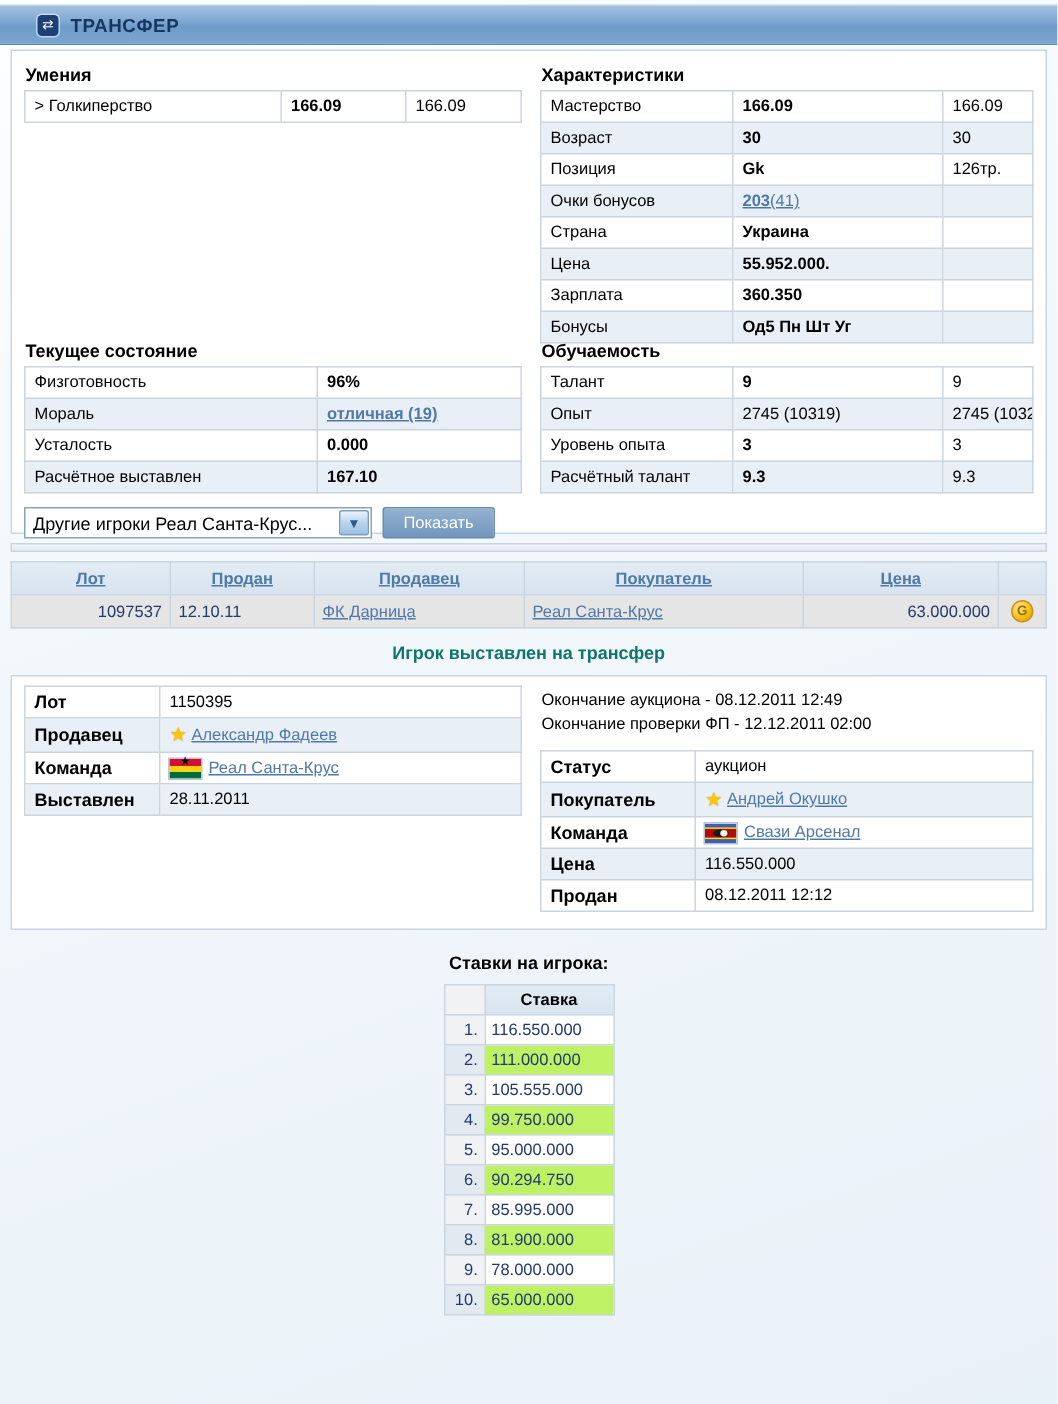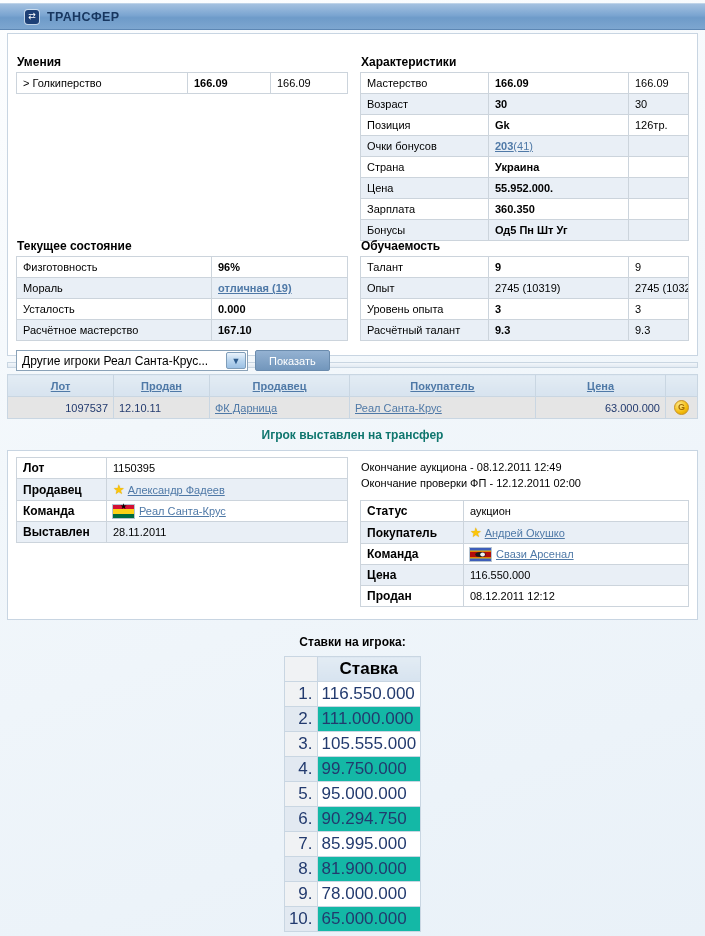--- a/index.html
+++ b/index.html
@@ -45,21 +45,21 @@
   .settings-link { margin-left:auto; color:#7e97b5; font-weight:normal; font-size:12px; text-decoration:underline; cursor:pointer; }
 
   
   .panel { margin:0 7px; background:#fff; border:1px solid #c8d5e2; padding:6px 8px; }
   .panel1 { margin-top:3px; height:323px; }
   .panel2 { margin-top:8px; height:170px; display:flex; }
 
   .cols { display:flex; }
   .col-l { width:332px; margin-right:12px; }
   .col-r { flex:1; }
-  .row1 { height:184px;margin-top:12px; }
+  .row1 { height:184px; }
   h3.sec { font-size:12px; font-weight:bold; margin:3px 0 3px 1px; color:#000; }
 
   table.grid { border-collapse:collapse; width:100%; table-layout:fixed; }
   table.grid td {
     border:1px solid #ccd4dc; padding:3px 6px; height:21px;
     font-size:11px; background:#fff; overflow:hidden; white-space:nowrap;
   }
   table.grid tr.alt td { background:#e9eff6; }
   td.b { font-weight:bold; }
   a.lnk { color:#4f79a7; text-decoration:underline; cursor:pointer; }
@@ -114,25 +114,25 @@
     width:21px; height:13px; margin-right:5px; position:relative; flex:none;
     background:linear-gradient(180deg,#d21034 0 34%, #fcd116 34% 67%, #006b3f 67% 100%);
     outline:1px solid #b5c4d2;
   }
   .flag-gh span { position:absolute; left:0; right:0; top:-3px; text-align:center; font-size:8px; color:#000; }
   .flag-sz { width:21px; height:13px; margin-right:5px; outline:1px solid #b5c4d2; flex:none; }
 
   
   .bids-heading { text-align:center; font-weight:bold; font-size:12px; margin-top:15px; }
   table.bids { border-collapse:collapse; margin:7px auto 0; table-layout:fixed; }
-  table.bids td, table.bids th { border:1px solid #c9d6e2; font-size:17px; height:20px; padding:2px 4px; }
+  table.bids td, table.bids th { border:1px solid #c9d6e2; font-size:11px; height:20px; padding:2px 4px; }
   table.bids th { background:linear-gradient(180deg,#e3ecf4,#d7e3ef); font-weight:bold; width:86px; }
   table.bids td.n { width:27px; text-align:right; color:#223a6e; background:#f0f2f4; }
   table.bids td.v { color:#223a6e; background:#fff; }
-  table.bids tr.alt td { background:#14b8a6; }
+  table.bids tr.alt td { background:#bef264; }
   table.bids tr.alt td.n { background:#e2e9f1; }
 </style>
 </head>
 <body>
 
 <div id="page">
 
   <div class="titlebar">
     <span class="transfer-icon">⇄</span>
     <span class="titlebar-text">ТРАНСФЕР</span>
@@ -229,21 +229,21 @@
           </tr>
           <tr class="alt">
             <td>Мораль</td>
             <td><a class="lnk b">отличная (19)</a></td>
           </tr>
           <tr>
             <td>Усталость</td>
             <td class="b">0.000</td>
           </tr>
           <tr class="alt">
-            <td>Расчётное мастерство</td>
+            <td>Расчётное выставлен</td>
             <td class="b">167.10</td>
           </tr>
         </tbody>
           </table>
       </div>
       <div class="col-r">
         <h3 class="sec">Обучаемость</h3>
         <table class="grid">
           <colgroup>
               <col style="width:128px">

